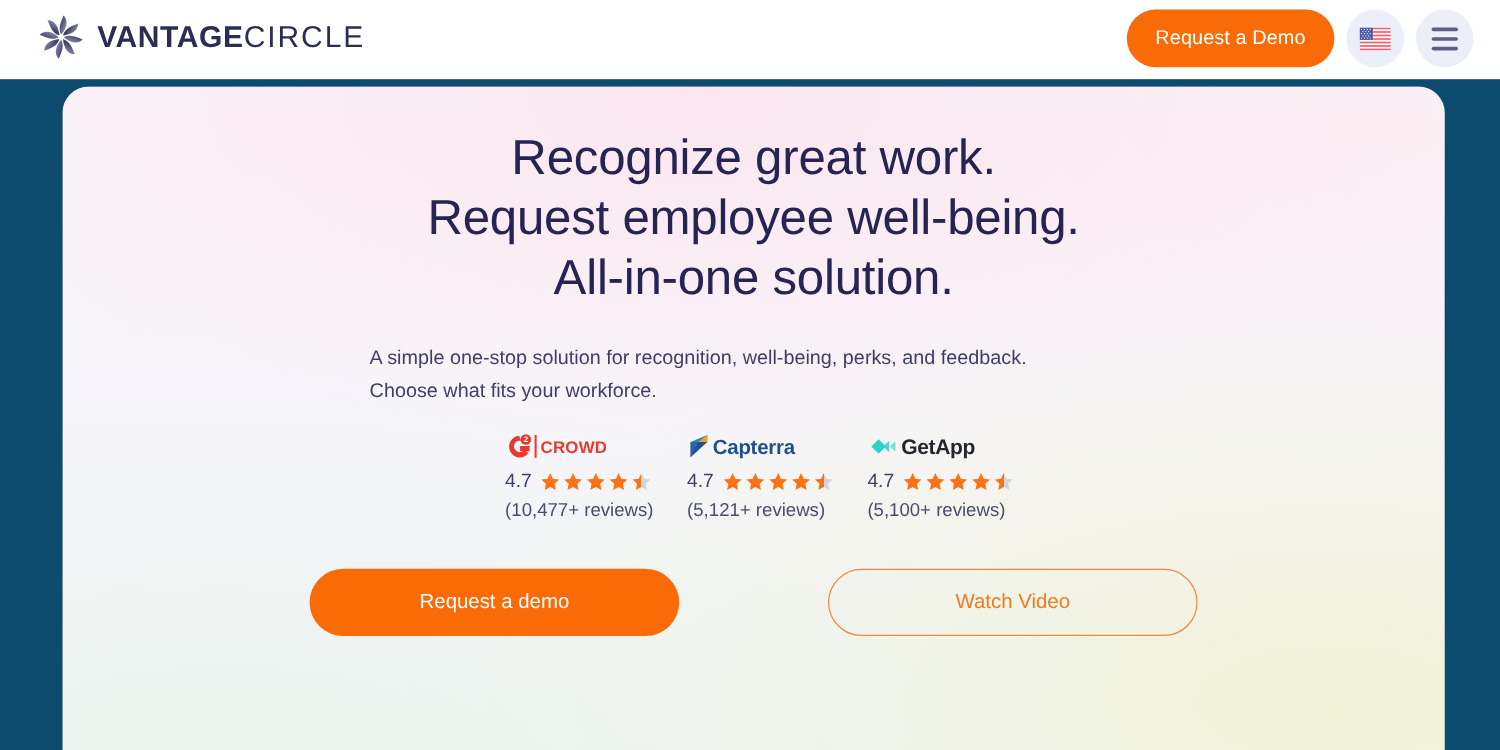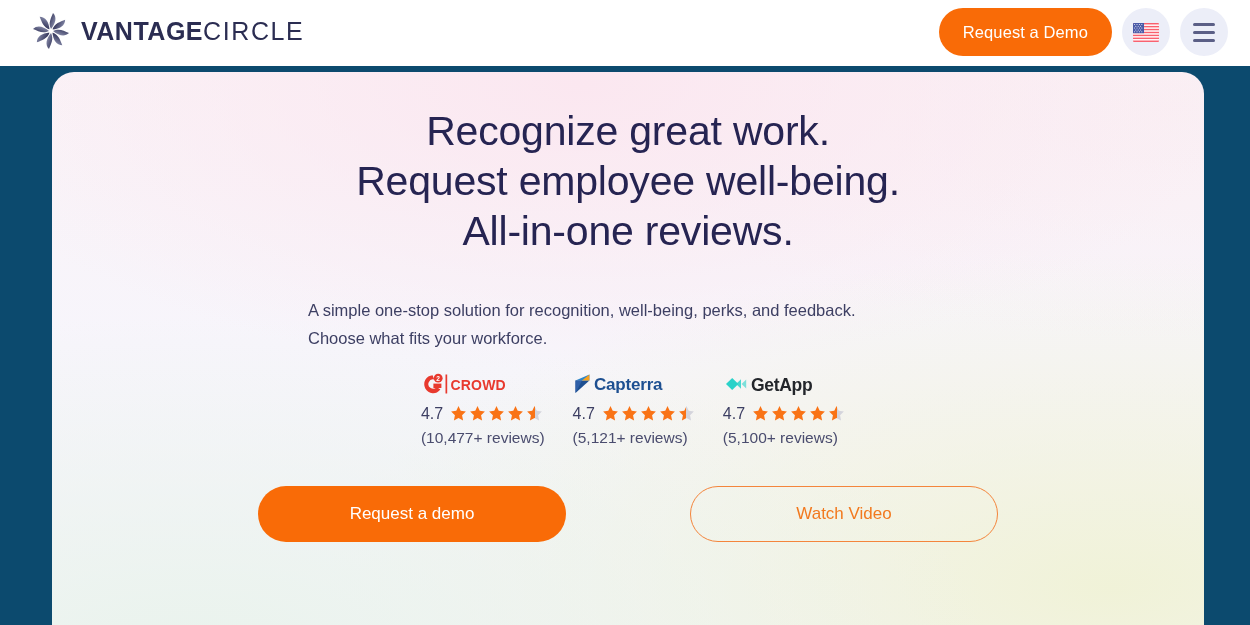--- a/index.html
+++ b/index.html
@@ -137,21 +137,21 @@
     color: #262452;
     font-family: "Liberation Sans", sans-serif;
     font-weight: 400;
     font-size: 41px;
     line-height: 50px;
     letter-spacing: -0.2px;
   }
   .headline .hl-line { display: block; white-space: nowrap; }
 
   .subhead {
-    margin-top: 40px;
+    margin-top: 28px;
     width: 640px;
     text-align: left;
     color: #3d3f63;
     font-size: 16.5px;
     line-height: 28px;
     font-weight: 400;
   }
   .subhead .sh-line { display: block; }
 
   
@@ -330,21 +330,21 @@
       </button>
     </div>
   </header>
 
   <section class="hero">
     <div class="hero-inner">
 
       <h1 class="headline">
         <span class="hl-line">Recognize great work.</span>
         <span class="hl-line">Request employee well-being.</span>
-        <span class="hl-line">All-in-one reviews.</span>
+        <span class="hl-line">All-in-one solution.</span>
       </h1>
 
       <p class="subhead">
         <span class="sh-line">A simple one-stop solution for recognition, well-being, perks, and feedback.</span>
         <span class="sh-line">Choose what fits your workforce.</span>
       </p>
 
       <div class="ratings">
 
         <div class="rating-card">

